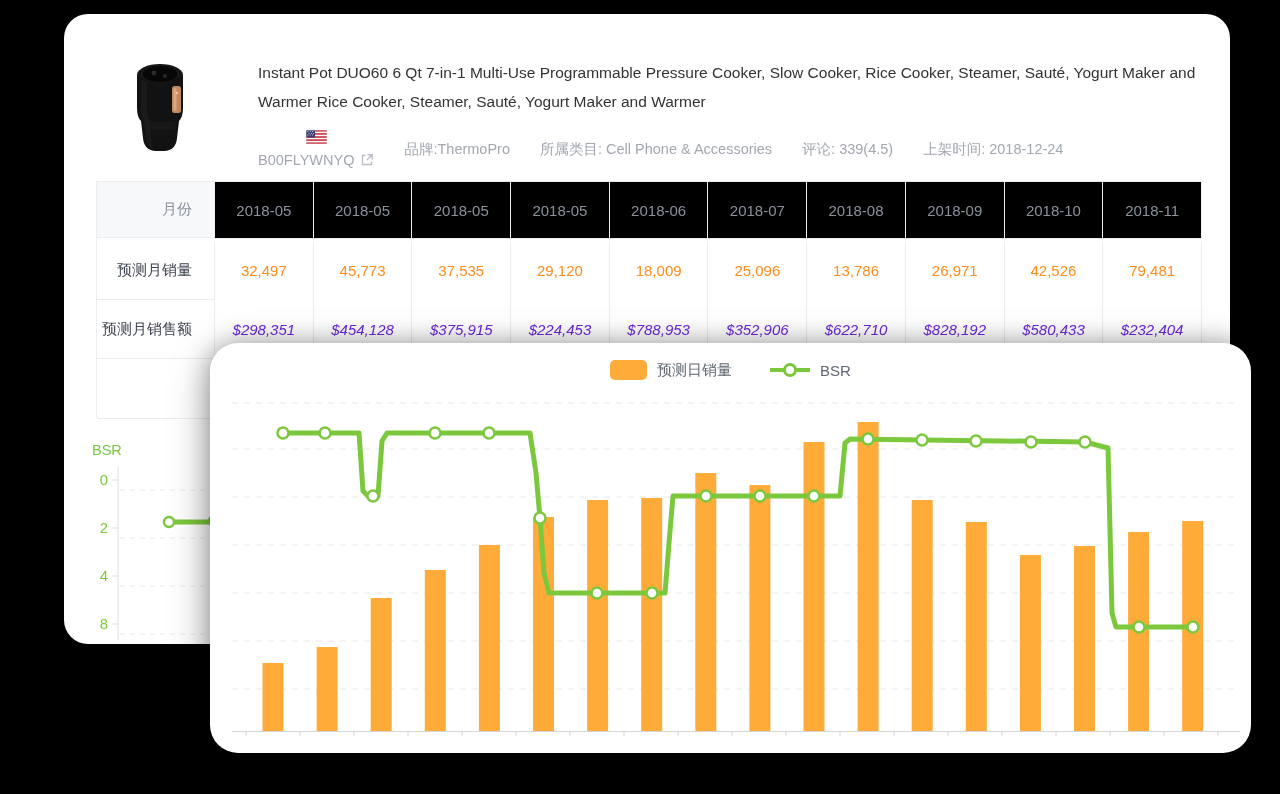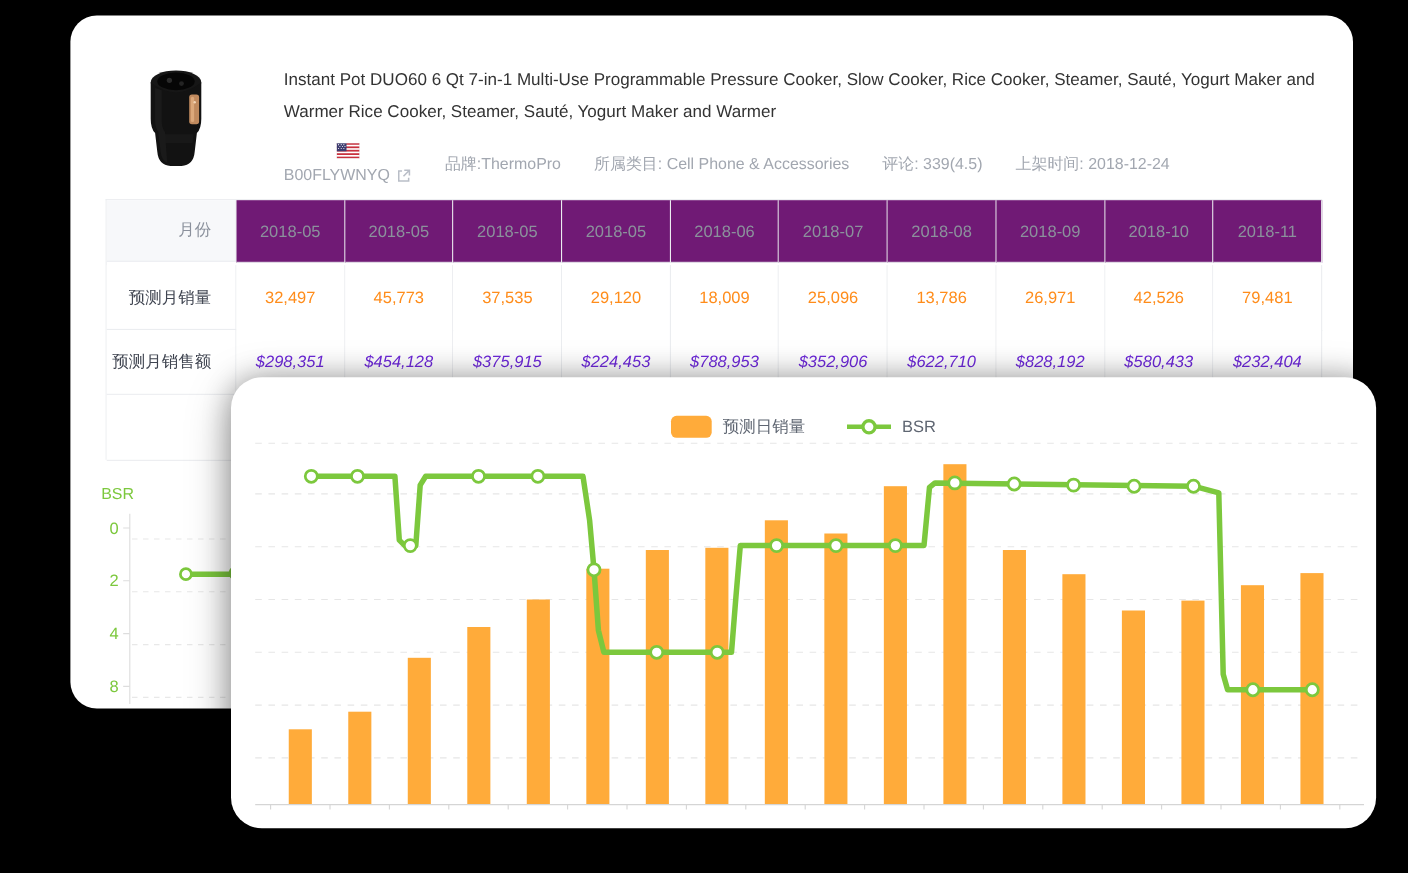--- a/index.html
+++ b/index.html
@@ -16,35 +16,35 @@
     color:#a2a7b0;font-size:14.5px;}
   .asin-group{display:flex;align-items:center;gap:8px;flex-direction:column;}
   .asin-link{color:#a2a7b0;text-decoration:none;display:flex;align-items:center;gap:6px;cursor:pointer;}
 
   
   .ftable{position:absolute;left:32px;top:167px;width:1105px;display:grid;
     grid-template-columns:118px repeat(10,1fr);grid-auto-rows:59px;
     border-top:1px solid #ebedf0;border-left:1px solid #ebedf0;font-size:15px;}
   .ftable .cell{border-right:1px solid #ebedf0;border-bottom:1px solid #ebedf0;
     display:flex;align-items:center;justify-content:center;background:#fff;text-align:right;}
-  .ftable .hcell{height:56px;background:#701a75;color:#8b919c;}
+  .ftable .hcell{height:56px;background:#000000;color:#8b919c;}
   .ftable .labelcell{justify-content:flex-end;padding-right:22px;box-sizing:border-box;color:#3f4450;}
   .ftable .hlabel{background:#f7f8fa;color:#8b919c;}
   .ftable .orange{color:#ff8c1a;}
   .ftable .dark{color:#6d28d9;font-style:italic;}
   .ftable .row1{height:59px;}
 
   
   .mini-title{position:absolute;left:28px;top:428px;color:#7cc83d;font-size:14.5px;}
   .mini-svg{position:absolute;left:0;top:0;width:1166px;height:630px;pointer-events:none;}
 
   
   .chart-card{position:absolute;left:210px;top:343px;width:1041px;height:410px;background:#fff;
     border-radius:28px;z-index:2;box-shadow:0 10px 40px rgba(0,0,0,.35), 0 0 25px rgba(0,0,0,.25);}
-  .legend{position:absolute;left:0;top:35px;width:100%;display:flex;justify-content:center;
+  .legend{position:absolute;left:0;top:17px;width:100%;display:flex;justify-content:center;
     align-items:center;gap:38px;z-index:3;}
   .legend-item{display:flex;align-items:center;gap:10px;cursor:pointer;color:#5f6672;font-size:15px;}
   .legend-swatch{width:37px;height:20px;border-radius:5px;}
   .chart-svg{position:absolute;left:0;top:0;}
 </style>
 </head>
 <body>
 
 <div class="page">
 

